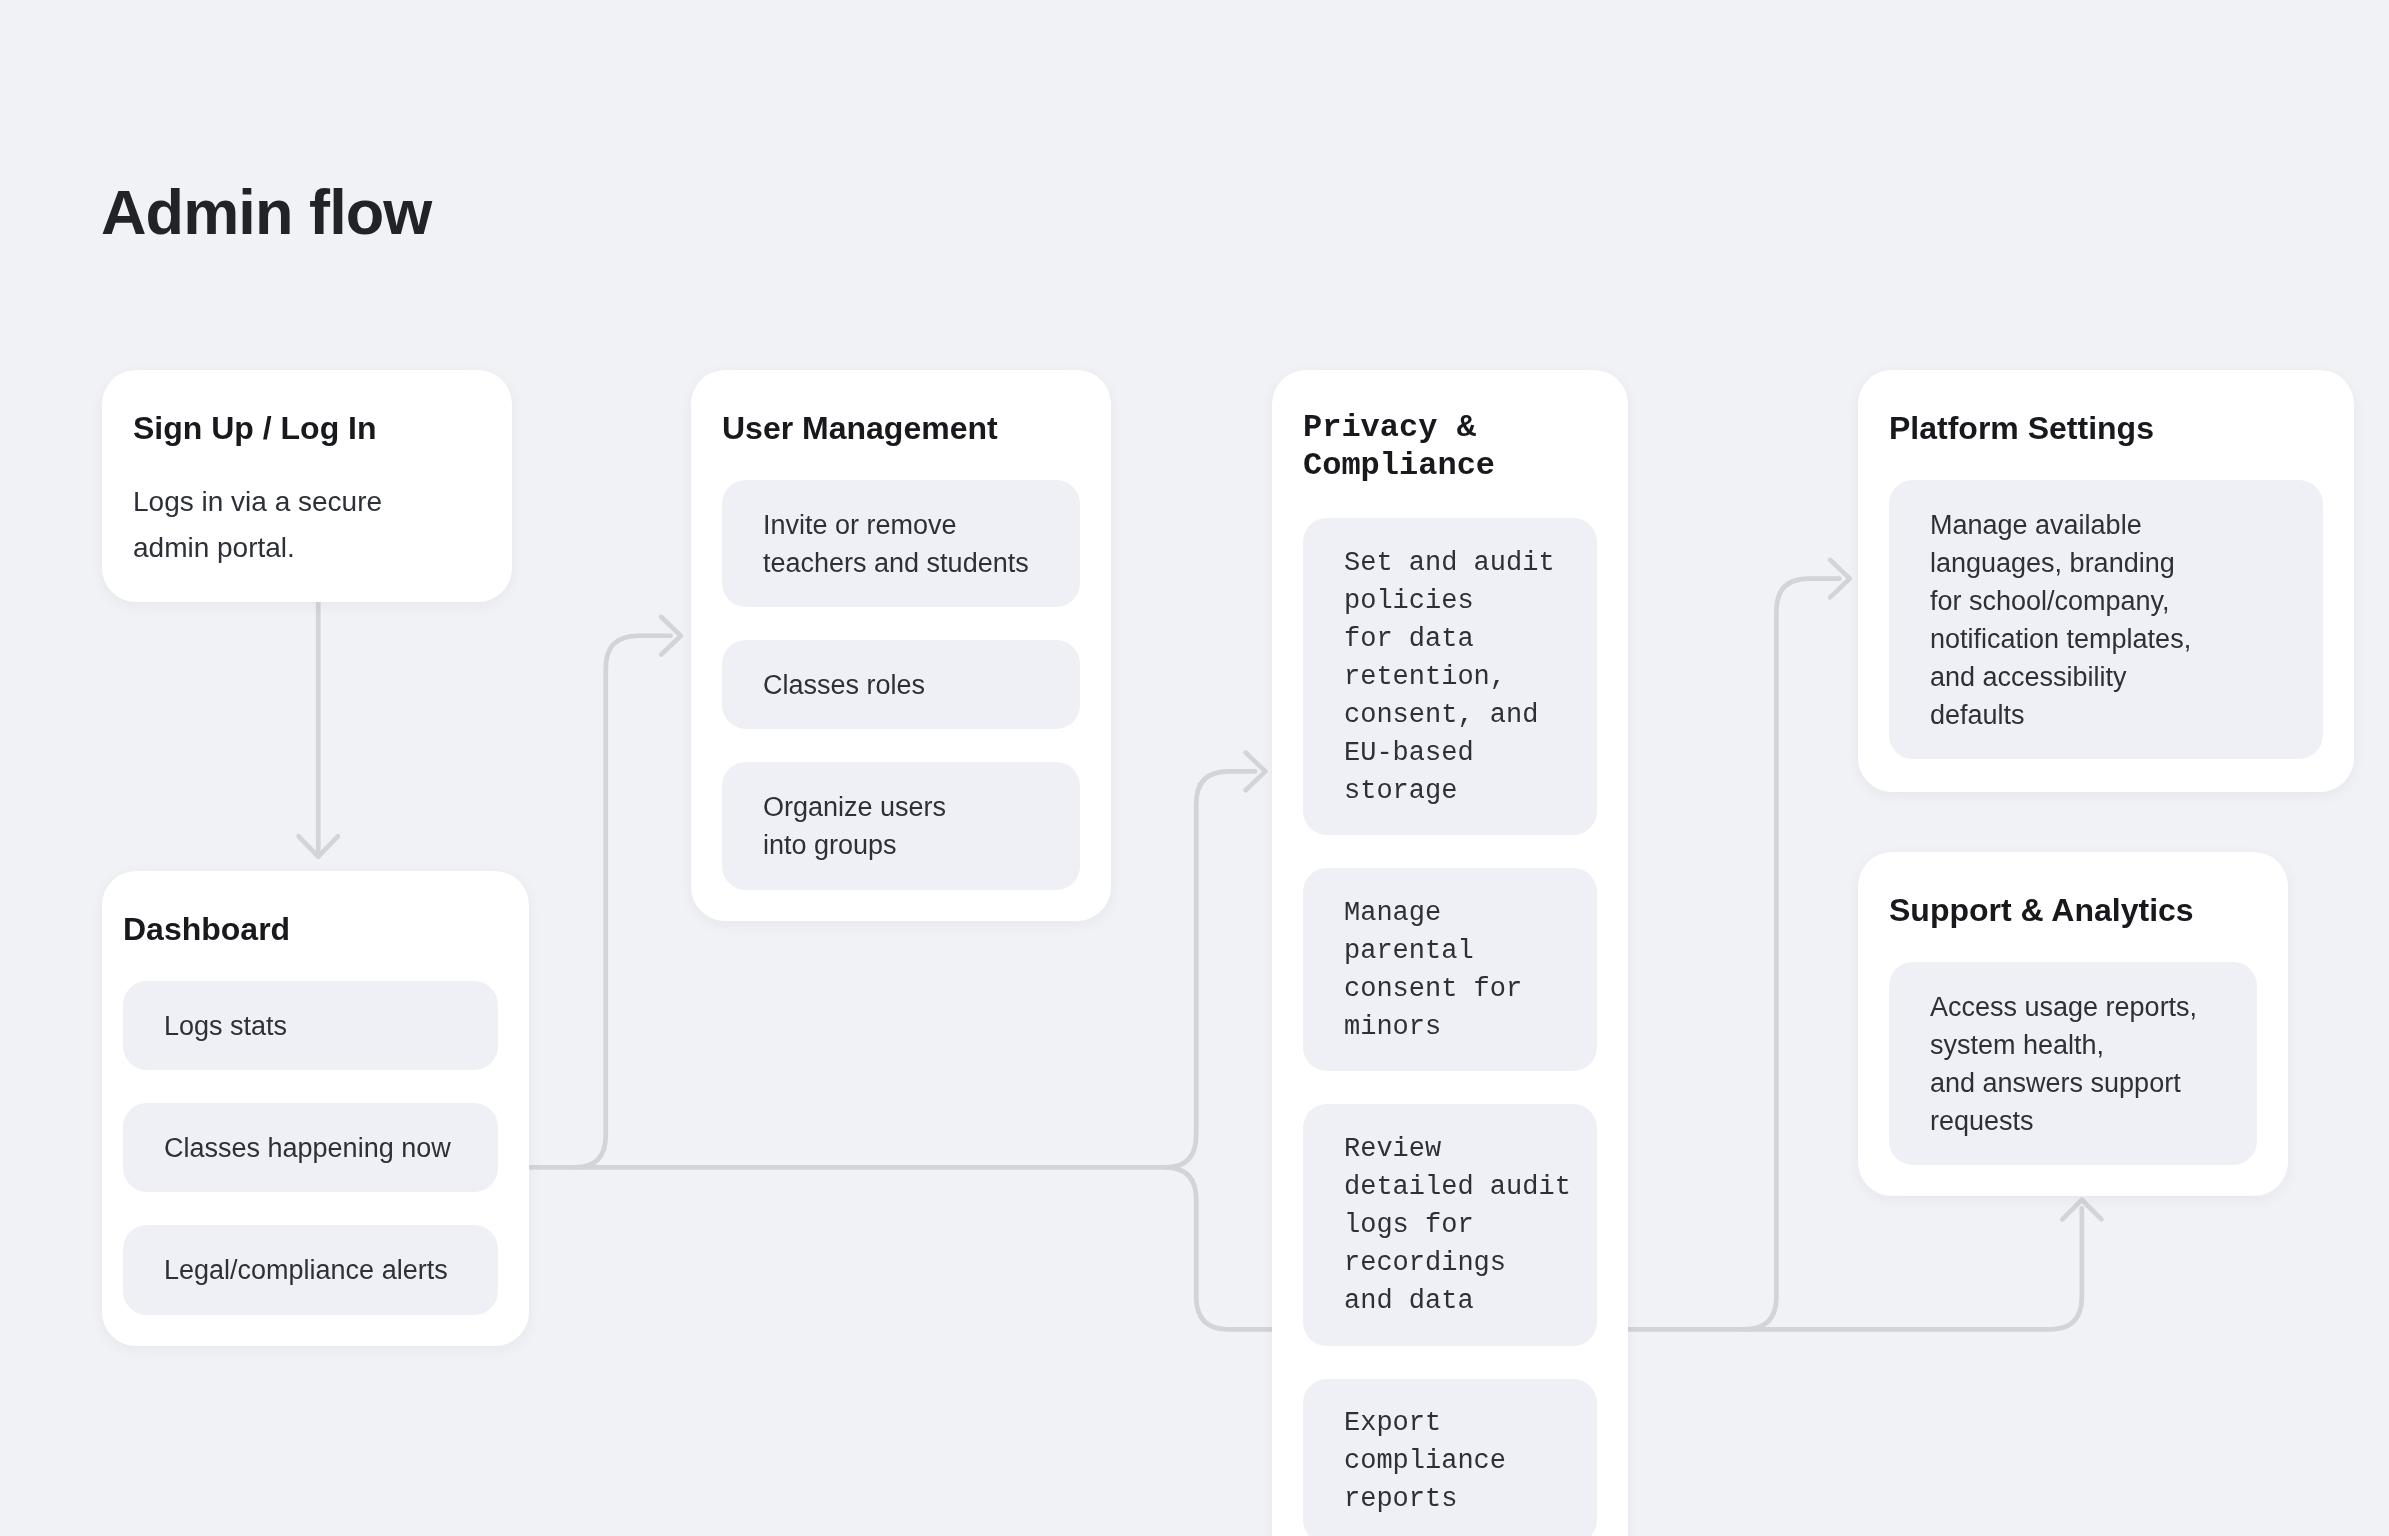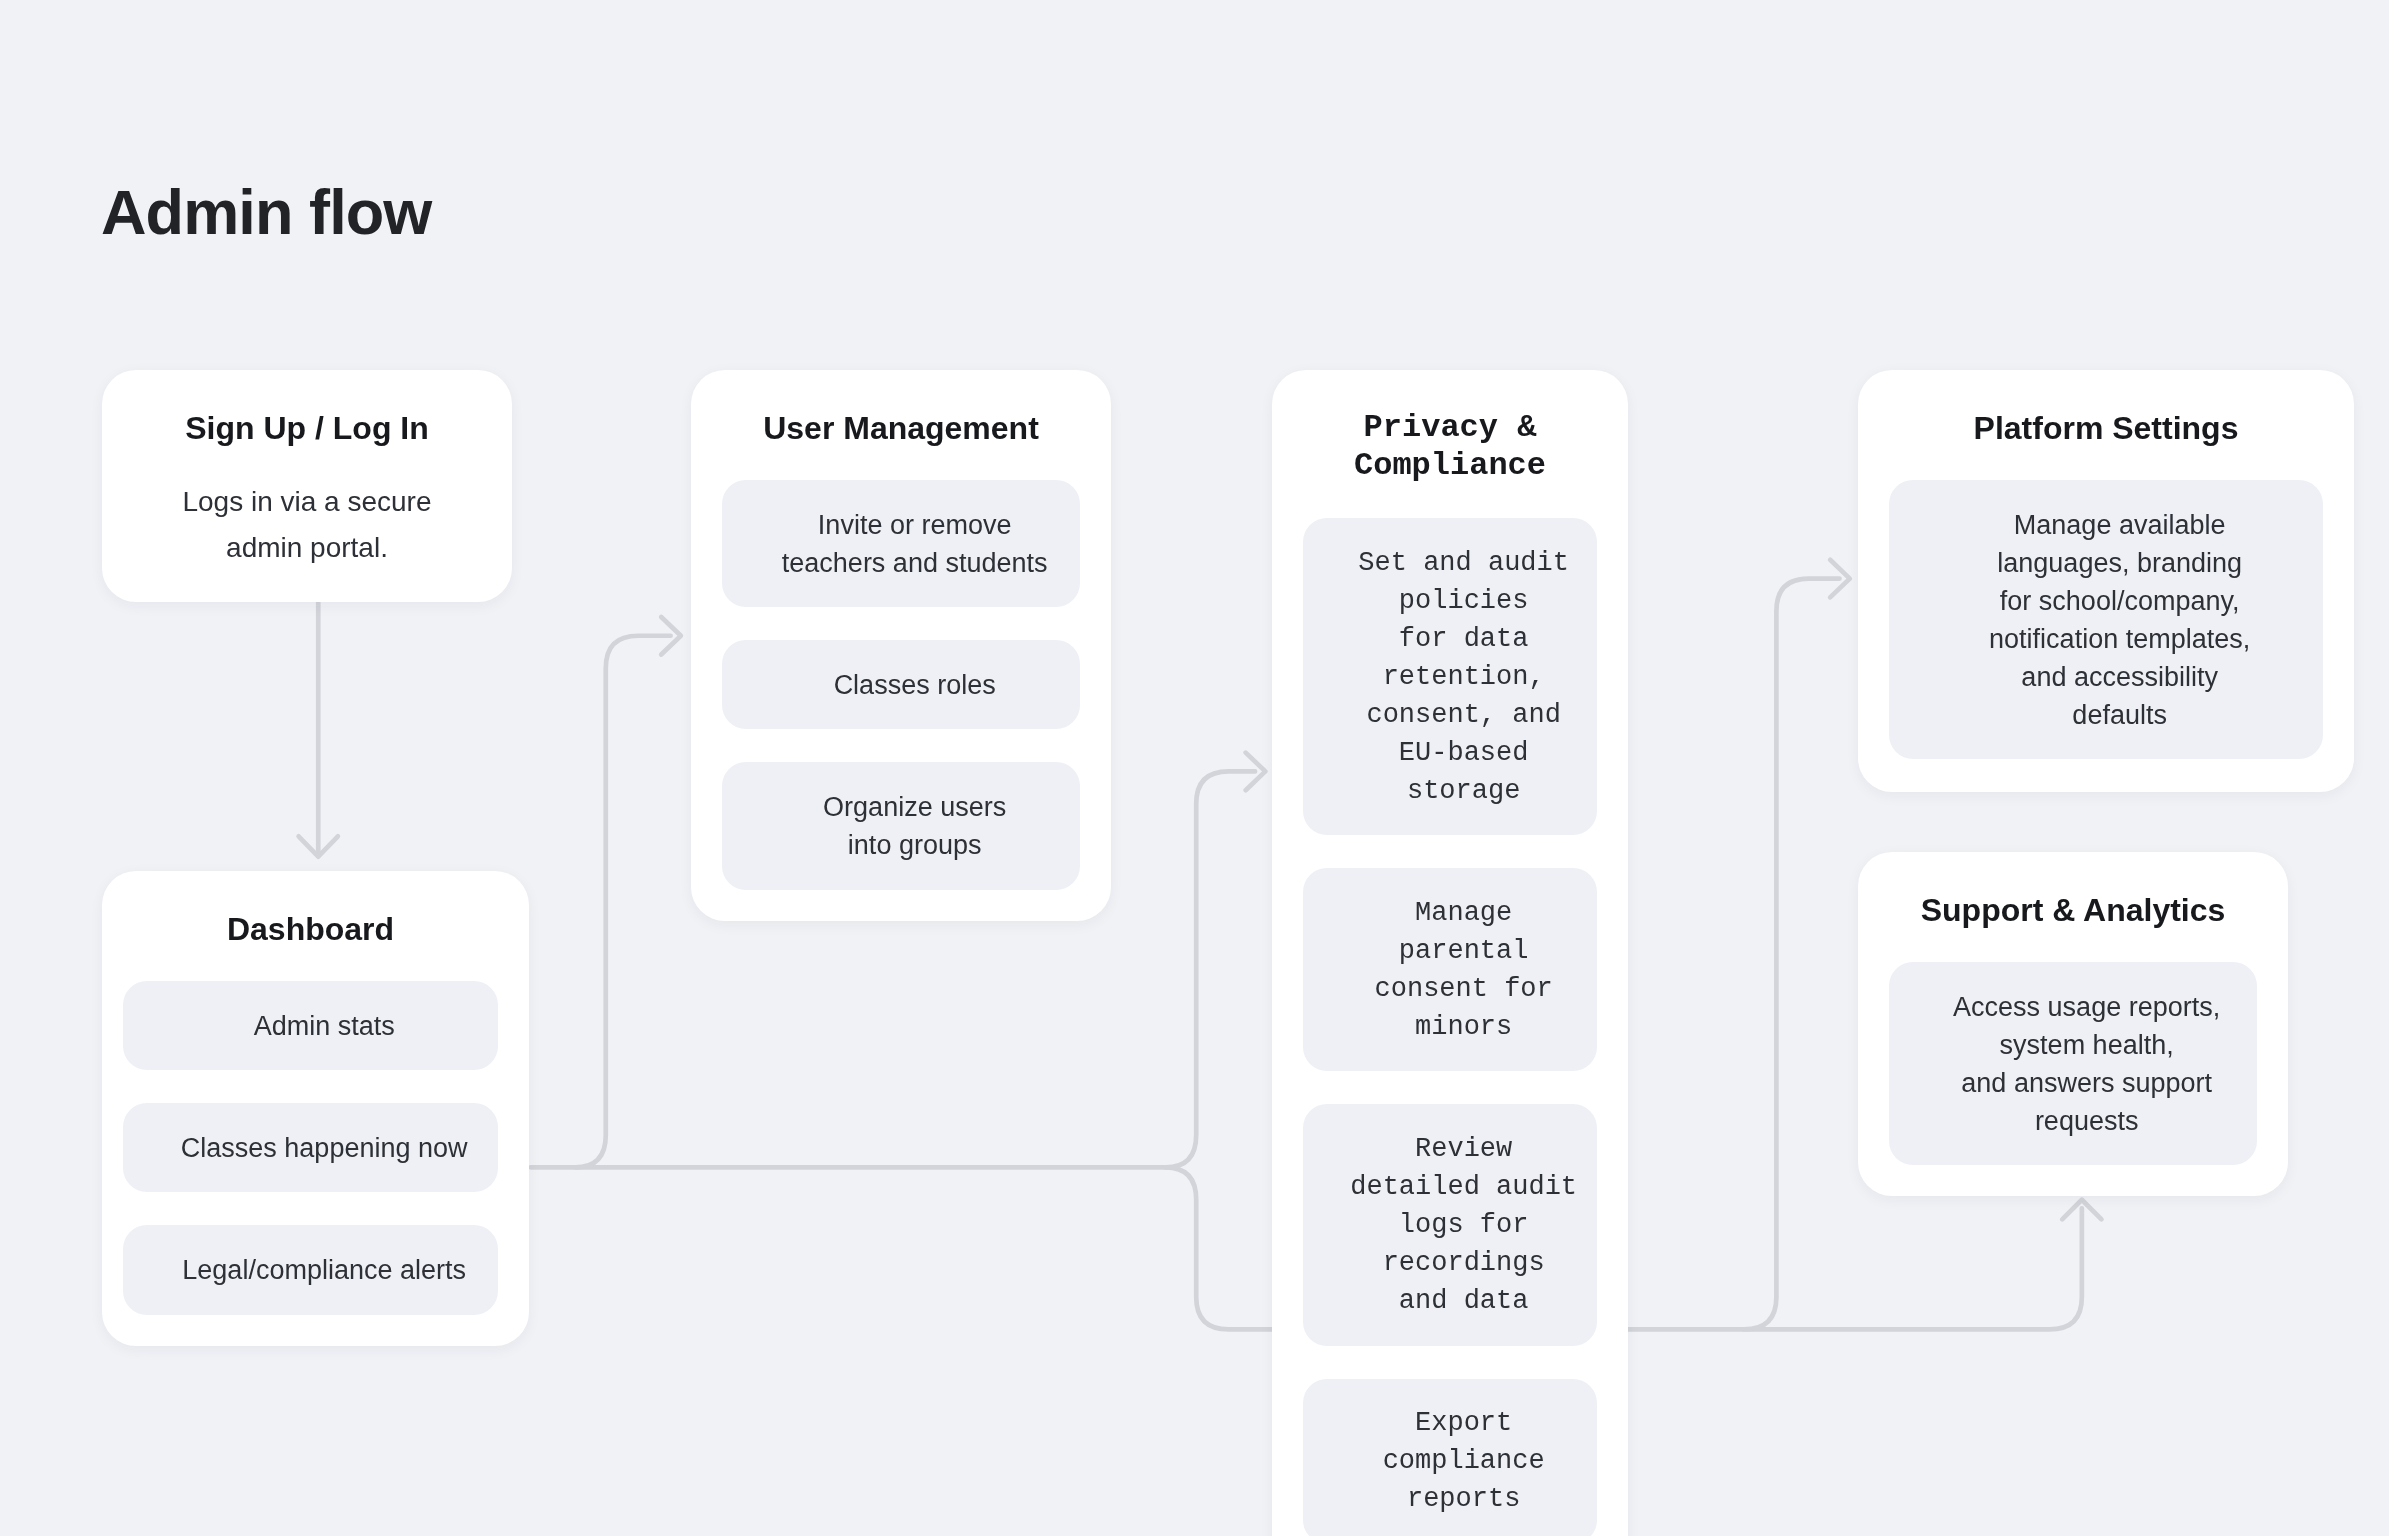--- a/index.html
+++ b/index.html
@@ -6,21 +6,20 @@
   body {
     width: 2389px; height: 1536px;
     font-family: "Liberation Sans", sans-serif;
     background: #f1f2f6;
     overflow: hidden;
   }
   .canvas {
     position: relative;
     width: 2389px; height: 1536px;
     background: #f1f2f6;
-    text-align: center;
   }
   .page-title {
     position: absolute;
     left: 101px; top: 176px;
     margin: 0;
     font-size: 63px;
     font-weight: 700;
     letter-spacing: -0.9px;
     color: #212327;
   }
@@ -136,21 +135,21 @@
     <div class="item">Manage available
 languages, branding
 for school/company,
 notification templates,
 and accessibility
 defaults</div>
   </section>
 
   <section class="card" id="card-dashboard">
     <h2>Dashboard</h2>
-    <div class="item">Admin stats</div>
+    <div class="item">Logs stats</div>
     <div class="item">Classes happening now</div>
     <div class="item">Legal/compliance alerts</div>
   </section>
 
   <section class="card" id="card-support">
     <h2>Support &amp; Analytics</h2>
     <div class="item">Access usage reports,
 system health,
 and answers support
 requests</div>

